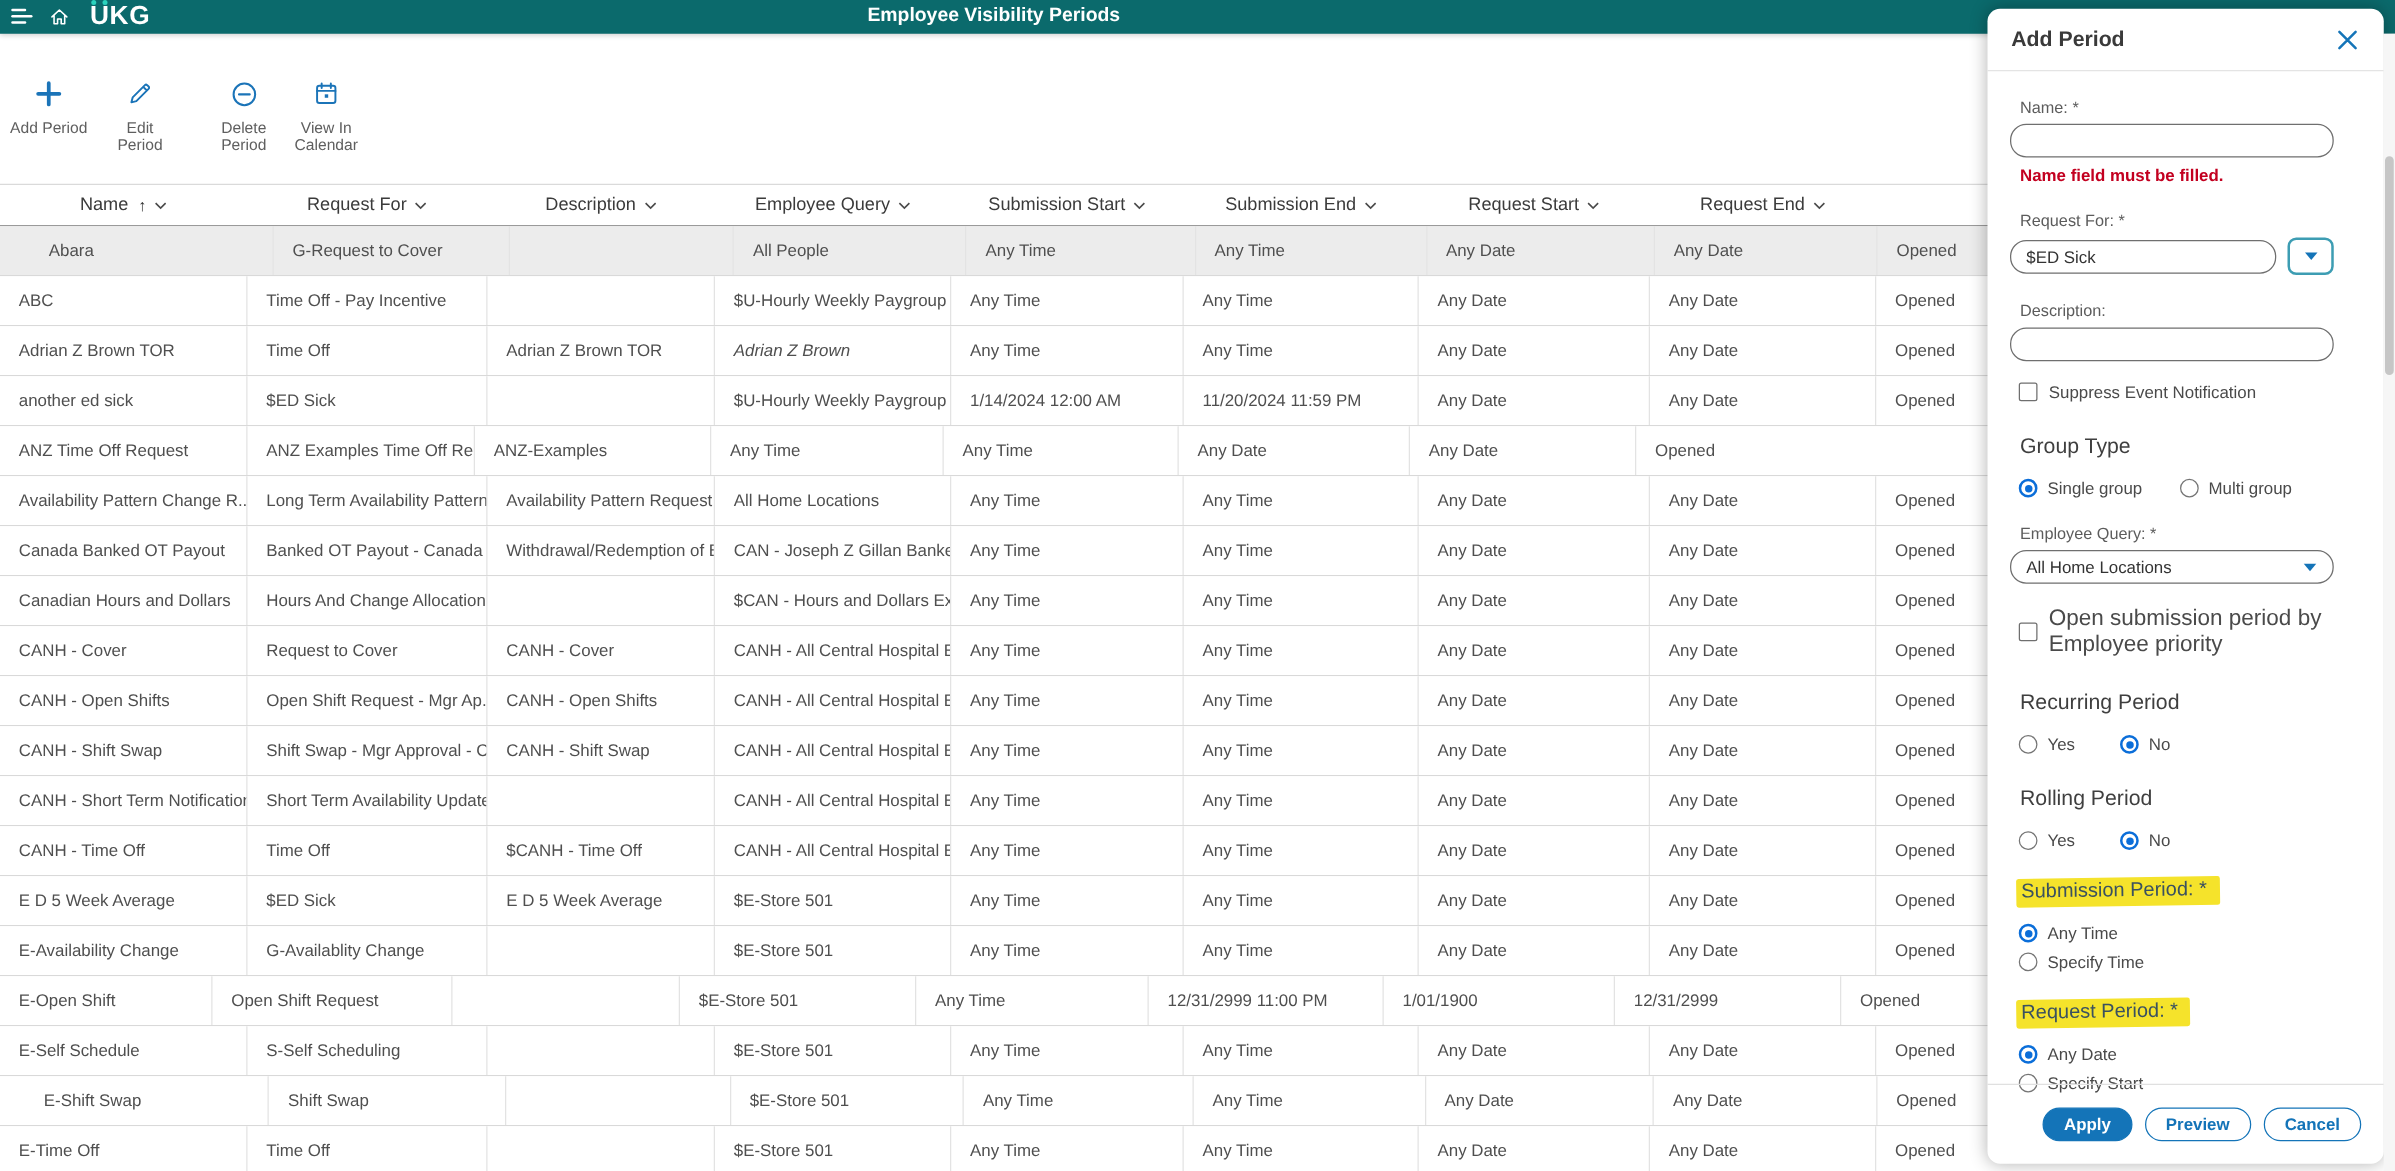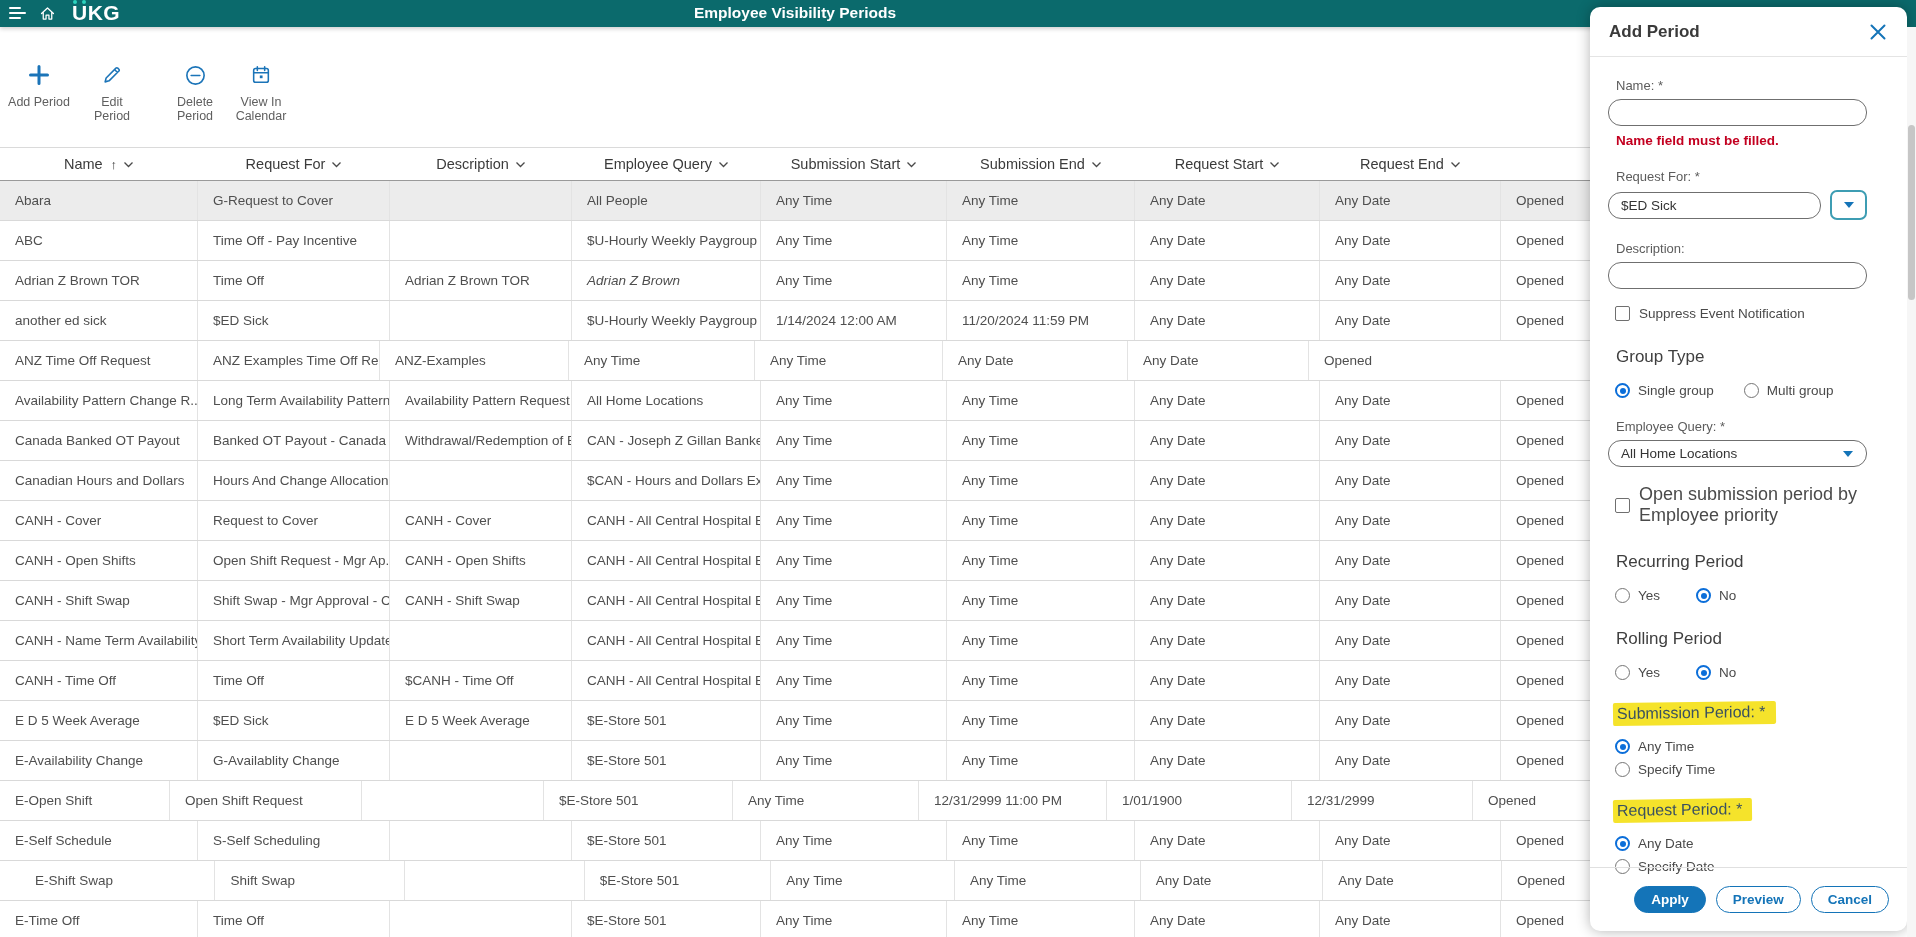--- a/index.html
+++ b/index.html
@@ -36,21 +36,21 @@
   .tbtn.w-add{width:62px;} .tbtn.w-edit{width:60px;} .tbtn.w-del{width:50px;margin-left:16px;} .tbtn.w-cal{width:58px;}
 
   
   .grid{position:absolute;top:147px;left:0;width:1591px;}
   .thead{display:flex;height:34px;border-top:1px solid #dadada;border-bottom:1px solid #9a9a9a;
          background:#fff;align-items:center;}
   .th{display:flex;align-items:center;justify-content:center;gap:6px;height:100%;
       font-size:14.5px;color:#3b3b3b;cursor:pointer;overflow:hidden;white-space:nowrap;}
   .th .sort{font-size:13px;color:#333;margin-left:2px;}
   .tbody .tr{display:flex;height:40px;border-bottom:1px solid #d9d9d9;background:#fff;cursor:pointer;}
-  .tbody .tr.sel{background:var(--selrow);}
+  .tbody .tr.sel{background:var(--selrow);padding-left:24px;}
   .td{height:100%;line-height:39px;padding-left:15px;font-size:13.5px;color:#4f4f4f;
       border-right:1px solid #e3e3e3;overflow:hidden;white-space:nowrap;}
   .td:last-child{border-right:none;}
 
   
   .panel{position:absolute;left:1590px;top:7px;width:317px;height:924px;background:#fff;
          border-radius:10px;box-shadow:0 0 14px rgba(0,0,0,.30);z-index:6;}
   .panel-head{position:relative;height:50px;border-bottom:1px solid #e4e4e4;}
   .panel-title{position:absolute;left:19px;top:15px;font-size:17px;font-weight:bold;color:#3a3a3a;}
   .panel-close{position:absolute;right:20px;top:16px;width:18px;height:18px;cursor:pointer;}
@@ -323,21 +323,21 @@
         <div class="td" style="width: 192px;">Shift Swap - Mgr Approval - C...</div>
         <div class="td" style="width: 182px;">CANH - Shift Swap</div>
         <div class="td" style="width: 189px;">CANH - All Central Hospital E...</div>
         <div class="td" style="width: 186px;">Any Time</div>
         <div class="td" style="width: 188px;">Any Time</div>
         <div class="td" style="width: 185px;">Any Date</div>
         <div class="td" style="width: 181px;">Any Date</div>
         <div class="td" style="width: 90px;">Opened</div>
       </div>
       <div class="tr">
-        <div class="td" style="width: 198px;">CANH - Name Term Availability</div>
+        <div class="td" style="width: 198px;">CANH - Short Term Notification</div>
         <div class="td" style="width: 192px;">Short Term Availability Update</div>
         <div class="td" style="width: 182px;"></div>
         <div class="td" style="width: 189px;">CANH - All Central Hospital E...</div>
         <div class="td" style="width: 186px;">Any Time</div>
         <div class="td" style="width: 188px;">Any Time</div>
         <div class="td" style="width: 185px;">Any Date</div>
         <div class="td" style="width: 181px;">Any Date</div>
         <div class="td" style="width: 90px;">Opened</div>
       </div>
       <div class="tr">
@@ -513,21 +513,21 @@
     </div>
 
     <div class="hlhead">Request Period: *</div>
     <div class="radiocol">
       <label class="radio">
         <span class="rdot on"></span>
         <span class="rlbl">Any Date</span>
       </label>
       <label class="radio">
         <span class="rdot"></span>
-        <span class="rlbl">Specify Date</span>
+        <span class="rlbl">Specify Start</span>
       </label>
     </div>
   </div>
 
   <div class="panel-foot">
     <button class="pillbtn pill-primary">Apply</button>
     <button class="pillbtn pill-outline">Preview</button>
     <button class="pillbtn pill-outline">Cancel</button>
   </div>
 </div>

